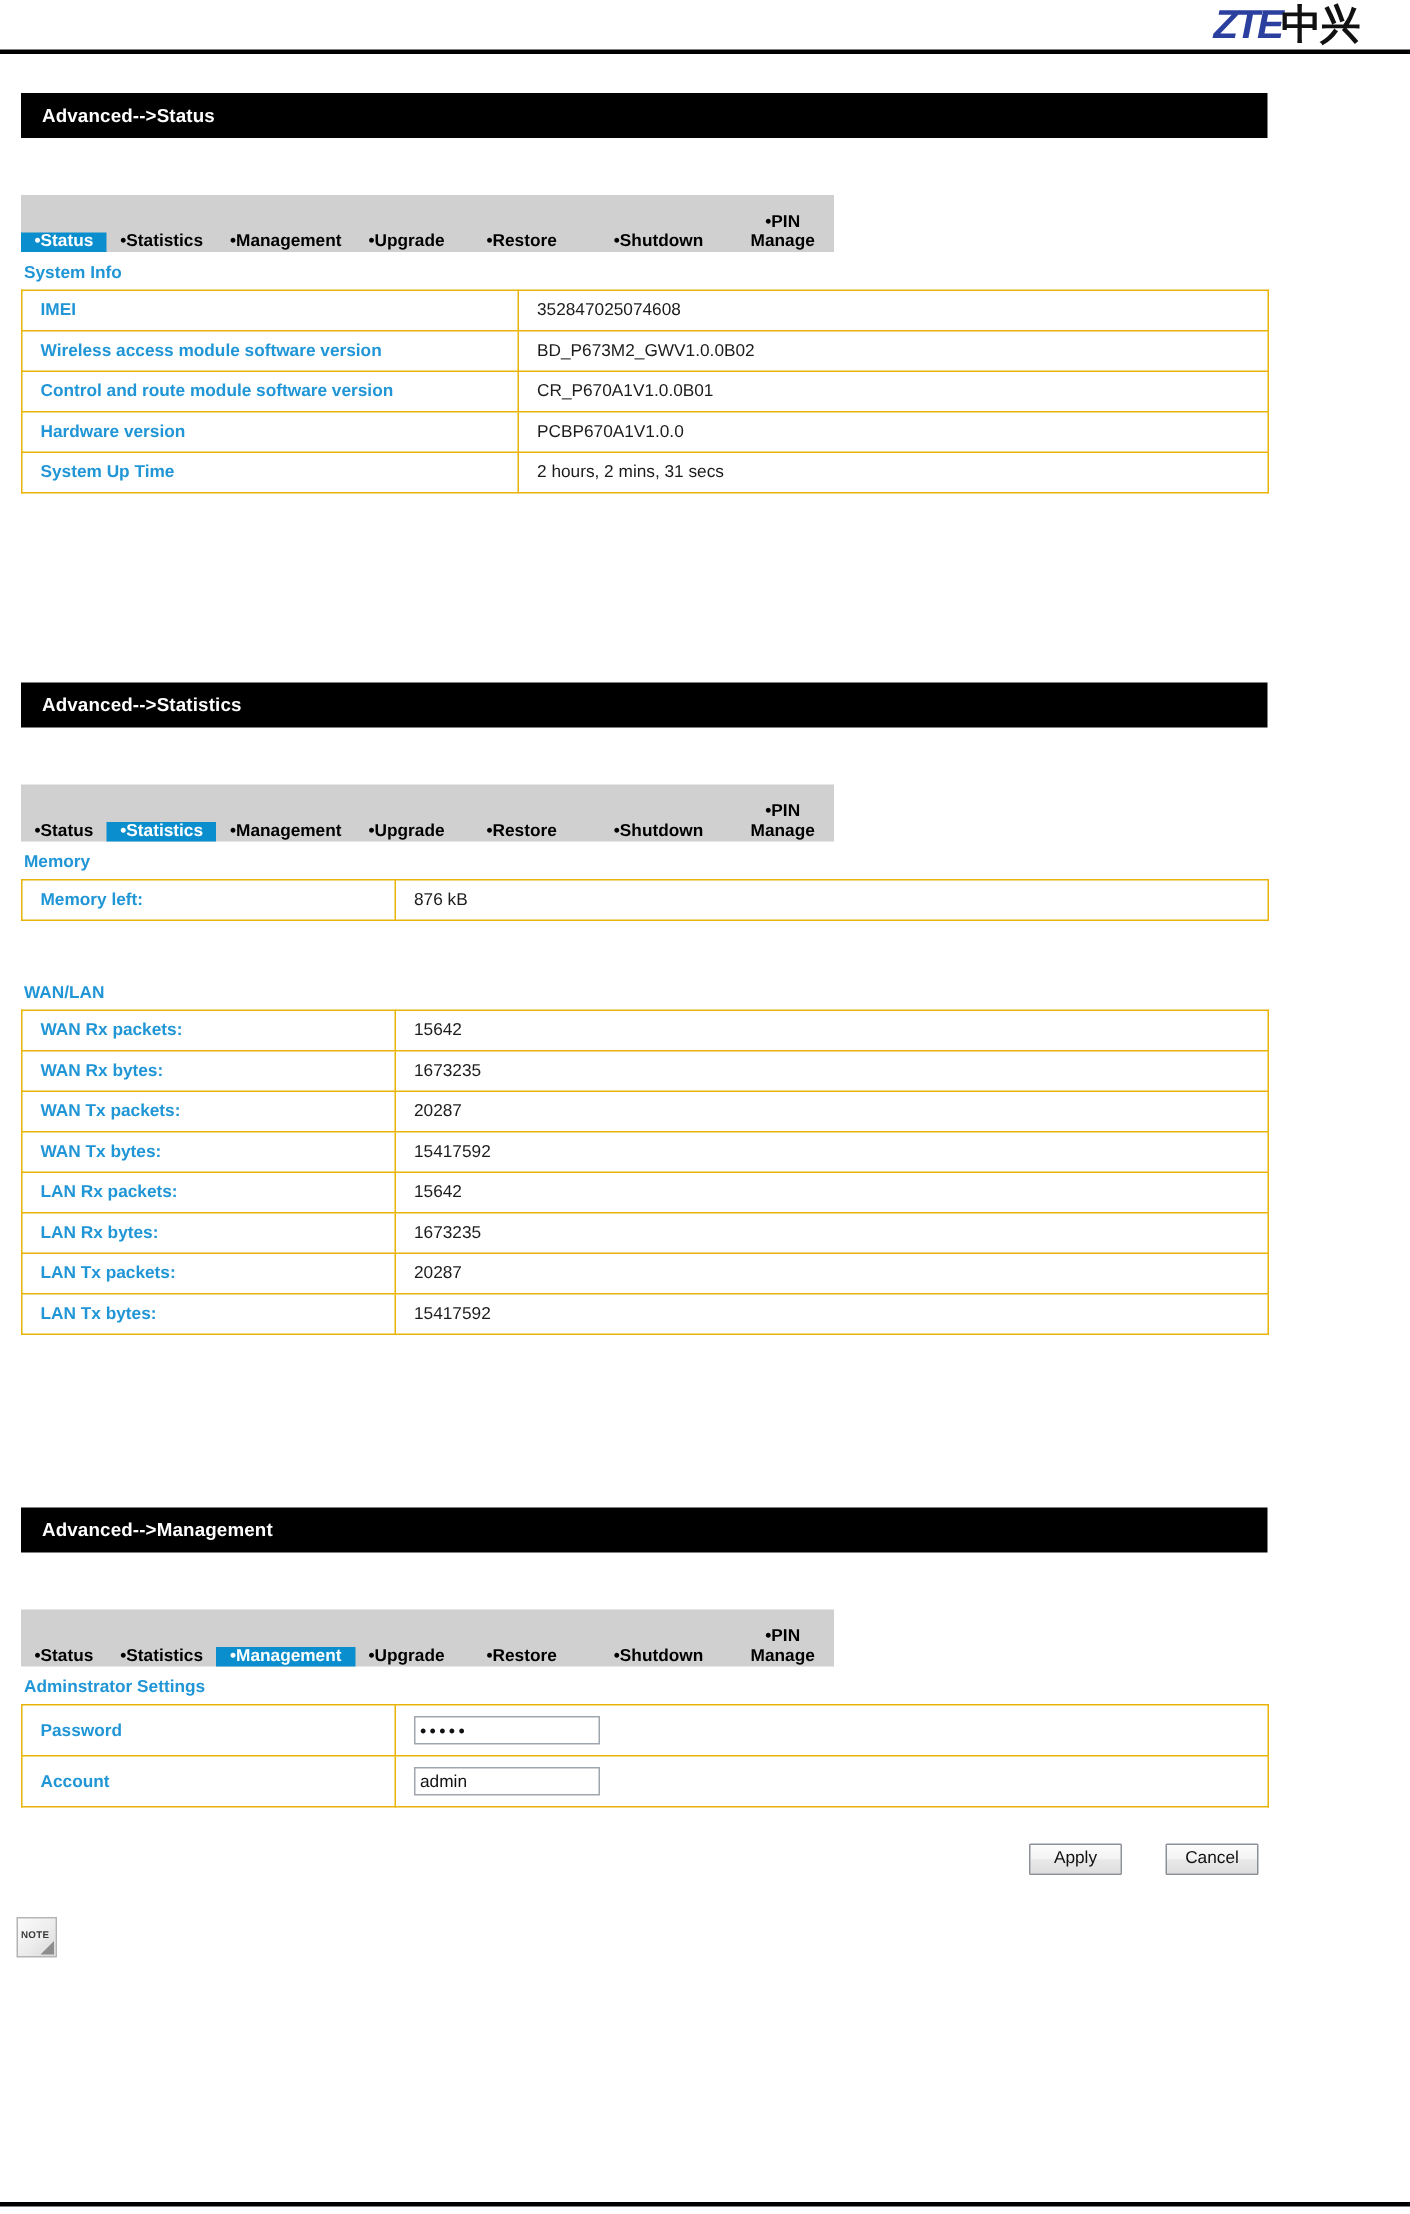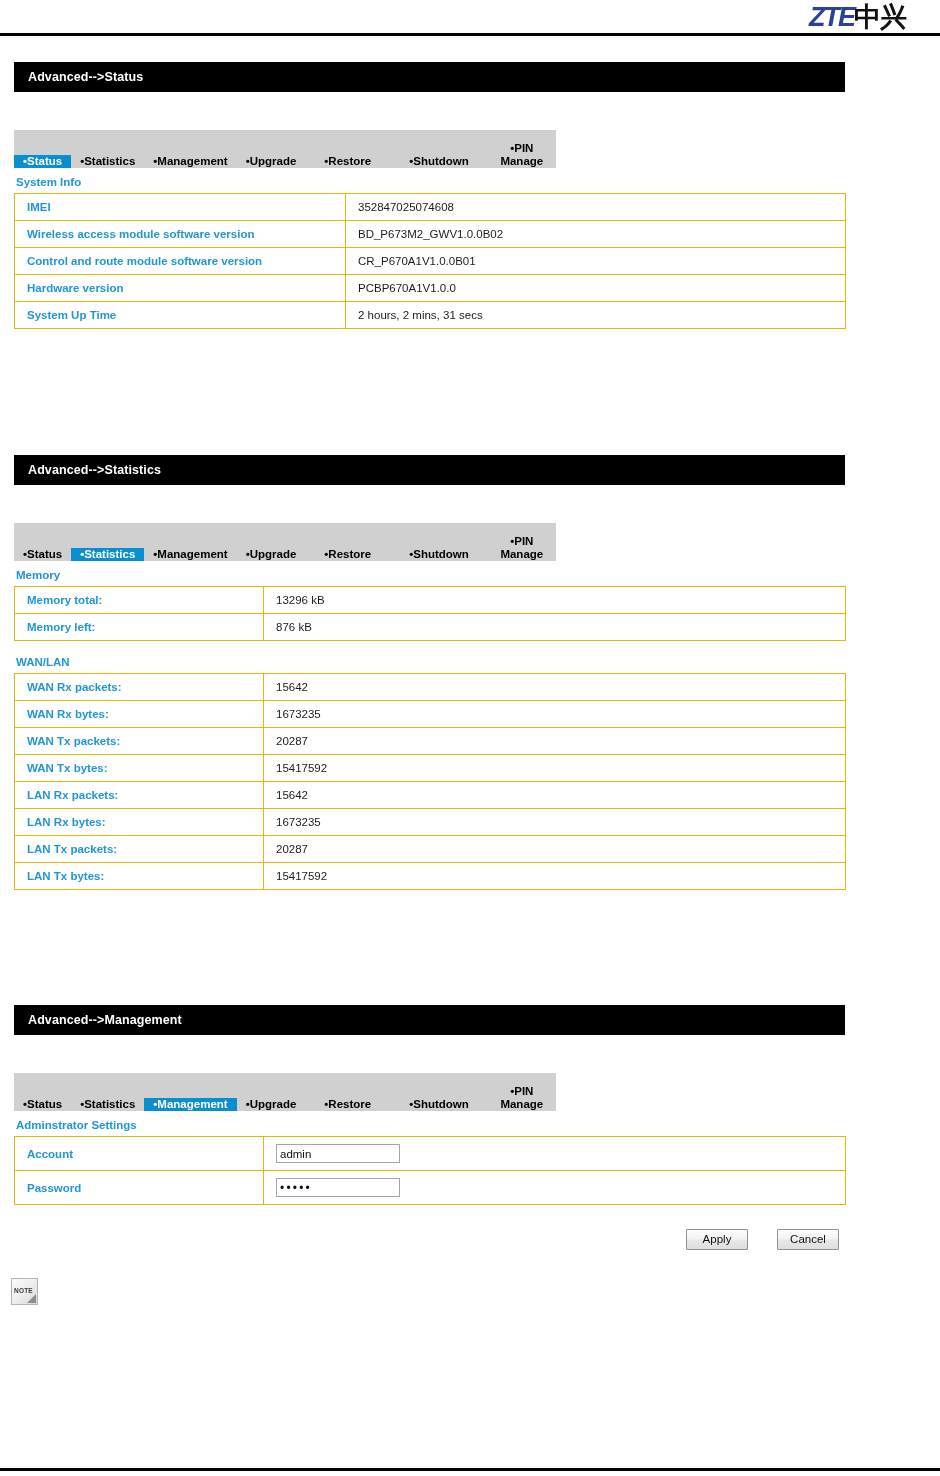--- a/index.html
+++ b/index.html
@@ -299,24 +299,20 @@
 
     <div class="group-label" style="top:113px;">Memory</div>
 
     <table class="info" style="top:131px; width:831px;">
       <colgroup>
           <col style="width:249px">
           <col style="width:582px">
         </colgroup>
       <tbody>
         <tr>
-          <td class="k">Memory total:</td>
-          <td class="v">13296 kB</td>
-        </tr>
-        <tr>
           <td class="k">Memory left:</td>
           <td class="v">876 kB</td>
         </tr>
       </tbody>
     </table>
 
     <div class="group-label" style="top:200px;">WAN/LAN</div>
 
     <table class="info" style="top:218px; width:831px;padding-left:32px;">
       <colgroup>
@@ -375,31 +371,31 @@
 
     <div class="group-label" style="top:113px;">Adminstrator Settings</div>
 
     <table class="info" style="top:131px; width:831px;">
       <colgroup>
           <col style="width:249px">
           <col style="width:582px">
         </colgroup>
       <tbody>
         <tr>
+          <td class="k">Password</td>
+          <td style="height:34px;">
+            <input class="txtfield pw" type="text" value="•••••" style="">
+          </td>
+        </tr>
+        <tr>
           <td class="k">Account</td>
           <td style="height:34px;">
             <input class="txtfield" type="text" value="admin" style="">
           </td>
         </tr>
-        <tr>
-          <td class="k">Password</td>
-          <td style="height:34px;">
-            <input class="txtfield pw" type="text" value="•••••" style="">
-          </td>
-        </tr>
       </tbody>
     </table>
 
     <div class="btnrow" style="top:224px; left:686px;">
       <div class="btn">Apply</div>
       <div class="btn">Cancel</div>
     </div>
 
     <div class="note-icon" style="top:273px; left:11px;">
       <span class="note-text">NOTE</span>

